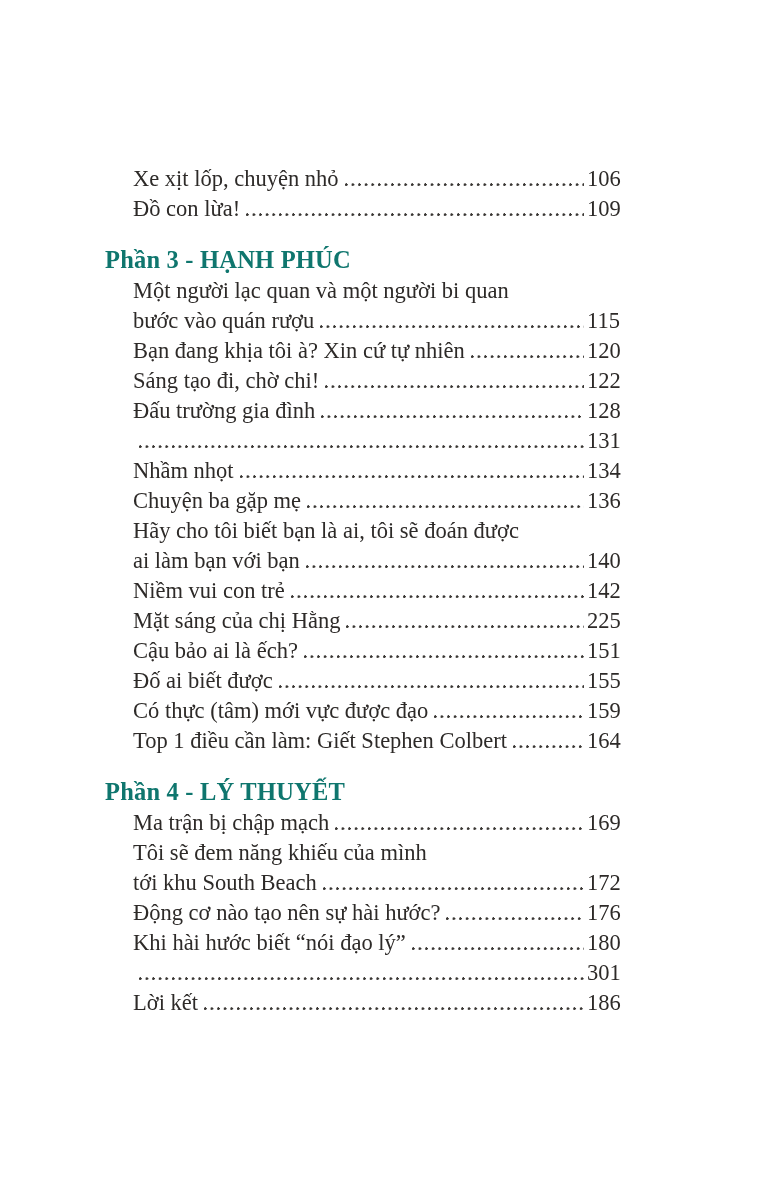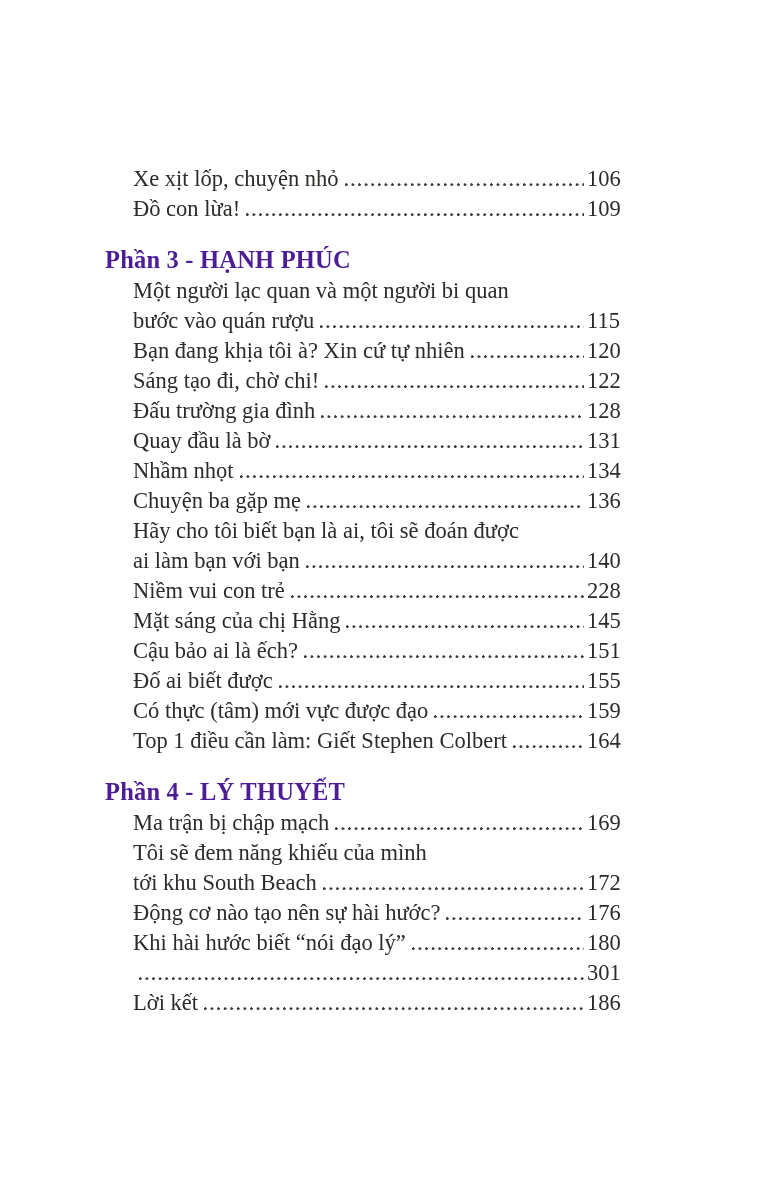--- a/index.html
+++ b/index.html
@@ -35,21 +35,21 @@
   .pg {
     flex: 0 0 auto;
     min-width: 44px;
     white-space: nowrap;
   }
   .heading {
     font-size: 24.5px;
     font-weight: 700;
     line-height: 31px;
     margin: 20px 0 1px 0;
-    color: #4c1d95;
+    color: #0f766e;
     letter-spacing: 0.2px;
   }
 </style>
 </head>
 <body>
 
 <div class="page">
   <div>
 
     <div class="entries">
@@ -92,21 +92,20 @@
         <span class="pg">122</span>
       </div>
 
       <div class="row">
         <span class="t">Đấu trường gia đình</span>
         <span class="dots"></span>
         <span class="pg">128</span>
       </div>
 
       <div class="row">
-        <span class="t">Quay đầu là bờ</span>
         <span class="dots"></span>
         <span class="pg">131</span>
       </div>
 
       <div class="row">
         <span class="t">Nhầm nhọt</span>
         <span class="dots"></span>
         <span class="pg">134</span>
       </div>
 
@@ -123,27 +122,27 @@
         <div class="row">
           <span class="t">ai làm bạn với bạn</span>
           <span class="dots"></span>
           <span class="pg">140</span>
         </div>
       </div>
 
       <div class="row">
         <span class="t">Niềm vui con trẻ</span>
         <span class="dots"></span>
-        <span class="pg">228</span>
+        <span class="pg">142</span>
       </div>
 
       <div class="row">
         <span class="t">Mặt sáng của chị Hằng</span>
         <span class="dots"></span>
-        <span class="pg">145</span>
+        <span class="pg">225</span>
       </div>
 
 
       <div class="row">
         <span class="t">Cậu bảo ai là ếch?</span>
         <span class="dots"></span>
         <span class="pg">151</span>
       </div>
 
       <div class="row">

